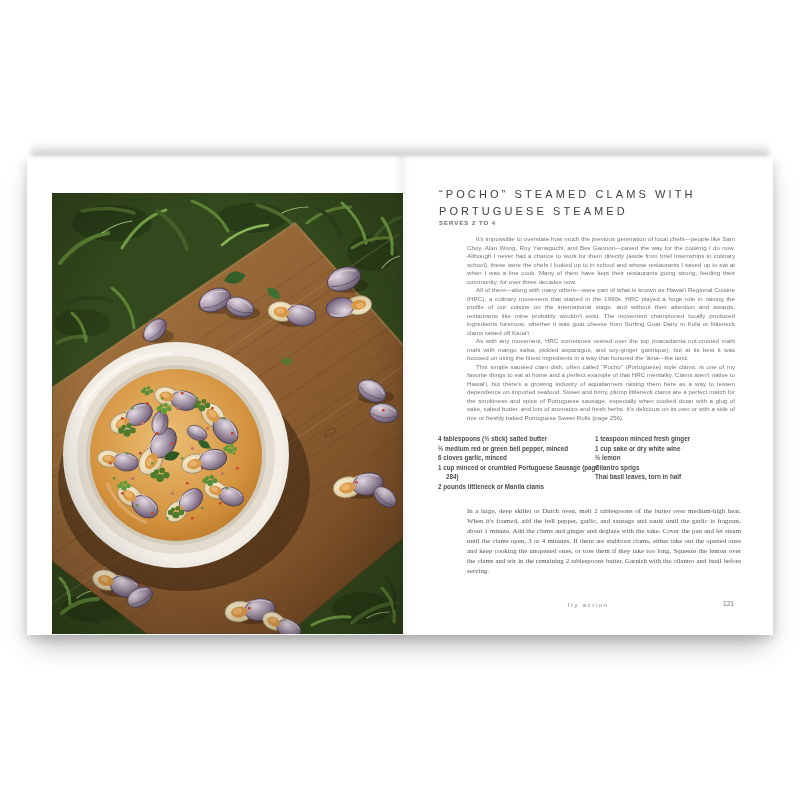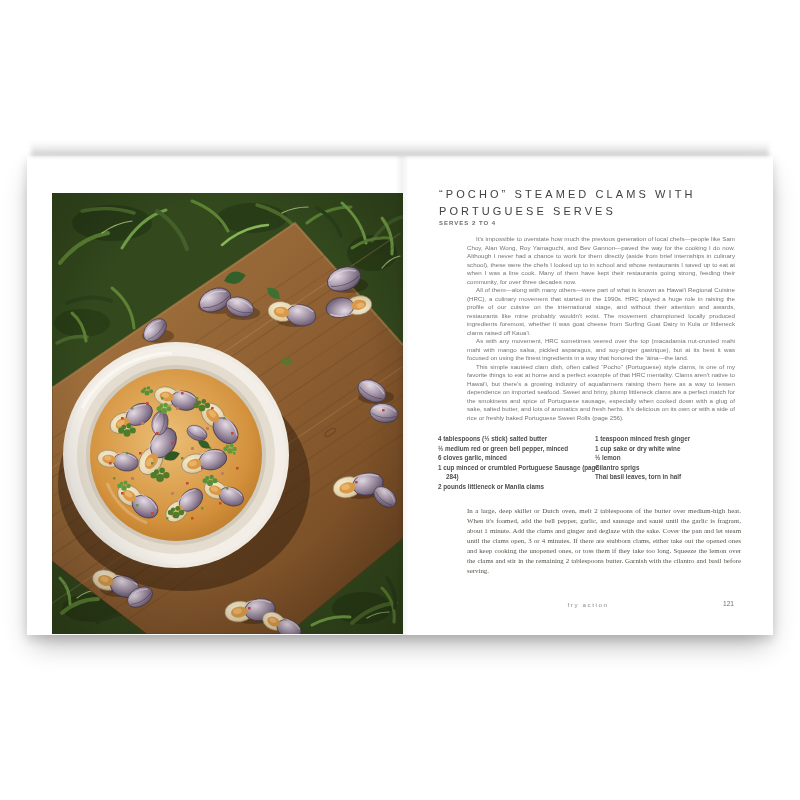--- a/index.html
+++ b/index.html
@@ -280,21 +280,21 @@
 
         <rect x="0" y="0" width="351" height="441" fill="url(#vign)"></rect>
       </svg>
     </div>
 
     <div class="gutter"></div>
 
     <div class="page-right">
       <div class="recipe-title">
         <div>“POCHO” STEAMED CLAMS WITH</div>
-        <div>PORTUGUESE SERVES</div>
+        <div>PORTUGUESE STEAMED</div>
       </div>
       <div class="serves">SERVES 2 TO 4</div>
 
       <div class="intro">
         <p>It's impossible to overstate how much the previous generation of local chefs—people like Sam Choy, Alan Wong, Roy Yamaguchi, and Bev Gannon—paved the way for the cooking I do now. Although I never had a chance to work for them directly (aside from brief internships in culinary school), these were the chefs I looked up to in school and whose restaurants I saved up to eat at when I was a line cook. Many of them have kept their restaurants going strong, feeding their community, for over three decades now.</p>
         <p>All of them—along with many others—were part of what is known as Hawai'i Regional Cuisine (HRC), a culinary movement that started in the 1990s. HRC played a huge role in raising the profile of our cuisine on the international stage, and without their attention and awards, restaurants like mine probably wouldn't exist. The movement championed locally produced ingredients foremost, whether it was goat cheese from Surfing Goat Dairy in Kula or littleneck clams raised off Kaua'i.</p>
         <p>As with any movement, HRC sometimes veered over the top (macadamia nut-crusted mahi mahi with mango salsa, pickled asparagus, and soy-ginger gastrique), but at its best it was focused on using the finest ingredients in a way that honored the 'āina—the land.</p>
         <p>This simple sautéed clam dish, often called “Pocho” (Portuguese) style clams, is one of my favorite things to eat at home and a perfect example of that HRC mentality. Clams aren't native to Hawai'i, but there's a growing industry of aquafarmers raising them here as a way to lessen dependence on imported seafood. Sweet and briny, plump littleneck clams are a perfect match for the smokiness and spice of Portuguese sausage, especially when cooked down with a glug of sake, salted butter, and lots of aromatics and fresh herbs. It's delicious on its own or with a side of rice or freshly baked Portuguese Sweet Rolls (page 256).</p>
       </div>
 

